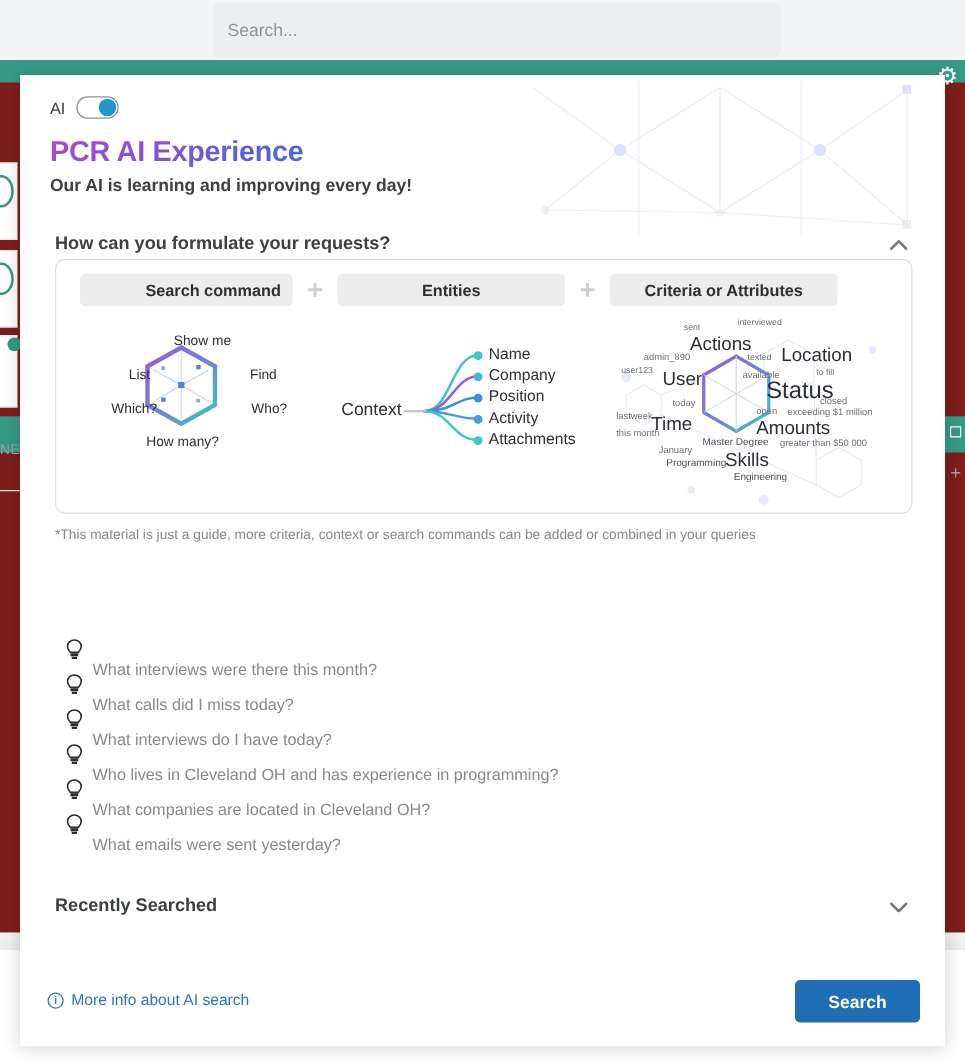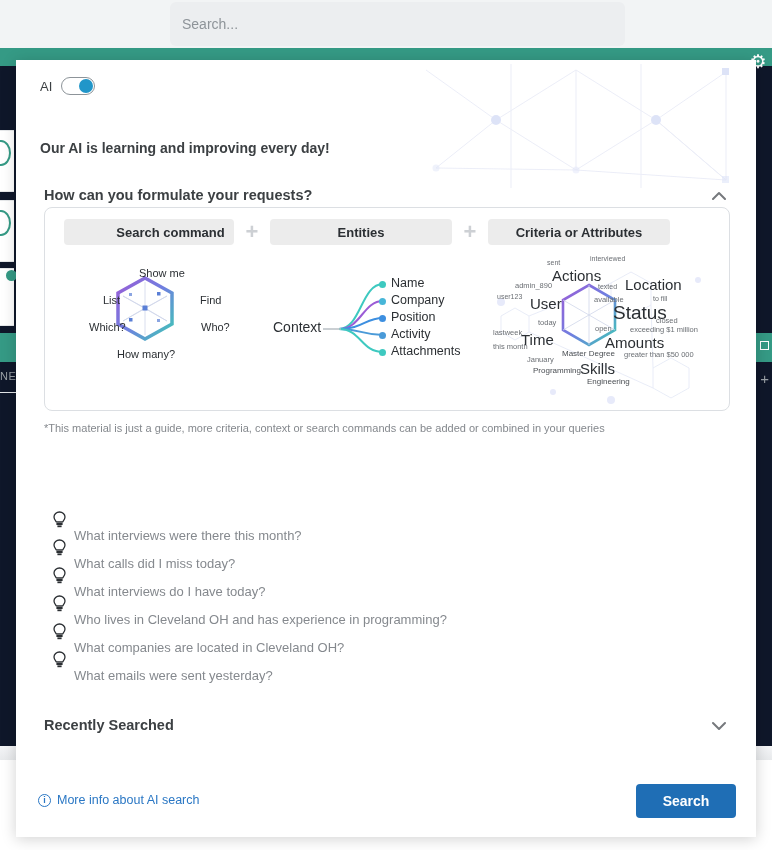--- a/index.html
+++ b/index.html
@@ -2,21 +2,21 @@
 <html><head>
 <meta charset="utf-8">
 <style>
   * { box-sizing: border-box; margin: 0; padding: 0; }
   html, body {
     width: 772px; height: 850px;
     font-family: "Liberation Sans", sans-serif;
     background: #ffffff;
     overflow: hidden;
   }
-  #root { position: relative; width: 772px; height: 760px; background:#0f172a; }
+  #root { position: relative; width: 772px; height: 760px; background:#7f1d1d; }
 
   
   .app-topbar {
     position:absolute; left:0; top:0; width:772px; height:48px;
     background:#f2f4f5;
   }
   .app-search {
     position:absolute; left:170px; top:2px; width:455px; height:44px;
     background:#eceef0; border-radius:6px;
     display:flex; align-items:center; padding-left:12px;
@@ -41,21 +41,21 @@
   }
   .bg-dot {
     position:absolute; left:6px; width:11px; height:11px;
     background:#359a85; border-radius:50%;
   }
   .bg-teal-block {
     position:absolute; left:0; top:333px; width:16px; height:29px;
     background:#359a85;
   }
   .bg-ne {
-    position:absolute; left:0; top:370px; font-size:11px; color:#9aa0a6;
+    position:absolute; left:0; top:354px; font-size:11px; color:#9aa0a6;
     letter-spacing:.5px;
   }
   .bg-right-teal {
     position:absolute; right:0; top:333px; width:16px; height:29px;
     background:#359a85;
   }
   .bg-right-sq {
     position:absolute; right:3px; top:341px; width:9px; height:9px;
     border:1.5px solid #fff;
   }
@@ -233,20 +233,21 @@
       </g>
     </svg>
 
     <div class="ai-toggle-row">
       <span class="ai-label">AI</span>
       <div class="switch">
         <div class="knob"></div>
       </div>
     </div>
 
+    <div class="title">PCR AI Experience</div>
     <div class="subtitle">Our AI is learning and improving every day!</div>
 
     <div class="section-head" style="top:124px;">
       <h3>How can you formulate your requests?</h3>
       <div class="chev">
         <svg width="14" height="9" viewBox="0 0 14 9">
             <path d="M1 8 L7 2 L13 8" stroke="#76797d" stroke-width="2" fill="none" stroke-linecap="round" stroke-linejoin="round"></path>
           </svg>
       </div>
     </div>
@@ -341,21 +342,21 @@
           <div class="cw" style="left:132px;top:26px;font-size:15px;color:#2b2f33;">Location</div>
           <div class="cw" style="left:22px;top:31px;font-size:7.5px;color:#6b6f74;">admin_890</div>
           <div class="cw" style="left:105px;top:33px;font-size:7px;color:#6b6f74;">texted</div>
           <div class="cw" style="left:4px;top:43px;font-size:7px;color:#6b6f74;">user123</div>
           <div class="cw" style="left:101px;top:45px;font-size:7.5px;color:#6b6f74;">available</div>
           <div class="cw" style="left:160px;top:45px;font-size:7px;color:#6b6f74;">to fill</div>
           <div class="cw" style="left:37px;top:45px;font-size:15px;color:#2b2f33;">User</div>
           <div class="cw" style="left:120px;top:52px;font-size:19px;color:#2b2f33;">Status</div>
           <div class="cw" style="left:45px;top:68px;font-size:7.5px;color:#6b6f74;">today</div>
           <div class="cw" style="left:163px;top:66px;font-size:7.5px;color:#6b6f74;">closed</div>
-          <div class="cw" style="left:102px;top:74px;font-size:7.5px;color:#6b6f74;">open</div>
+          <div class="cw" style="left:112px;top:74px;font-size:7.5px;color:#6b6f74;">open</div>
           <div class="cw" style="left:137px;top:75px;font-size:7.5px;color:#6b6f74;">exceeding $1 million</div>
           <div class="cw" style="left:0px;top:78px;font-size:7.5px;color:#6b6f74;">lastweek</div>
           <div class="cw" style="left:28px;top:81px;font-size:15px;color:#2b2f33;">Time</div>
           <div class="cw" style="left:112px;top:84px;font-size:15px;color:#2b2f33;">Amounts</div>
           <div class="cw" style="left:0px;top:92px;font-size:7.5px;color:#6b6f74;">this month</div>
           <div class="cw" style="left:57px;top:99px;font-size:8px;color:#4a4e53;margin-left:12px;">Master Degree</div>
           <div class="cw" style="left:131px;top:100px;font-size:7.5px;color:#6b6f74;">greater than $50 000</div>
           <div class="cw" style="left:34px;top:105px;font-size:7.5px;color:#6b6f74;">January</div>
           <div class="cw" style="left:87px;top:110px;font-size:15px;color:#2b2f33;">Skills</div>
           <div class="cw" style="left:40px;top:116px;font-size:8px;color:#4a4e53;">Programming</div>

